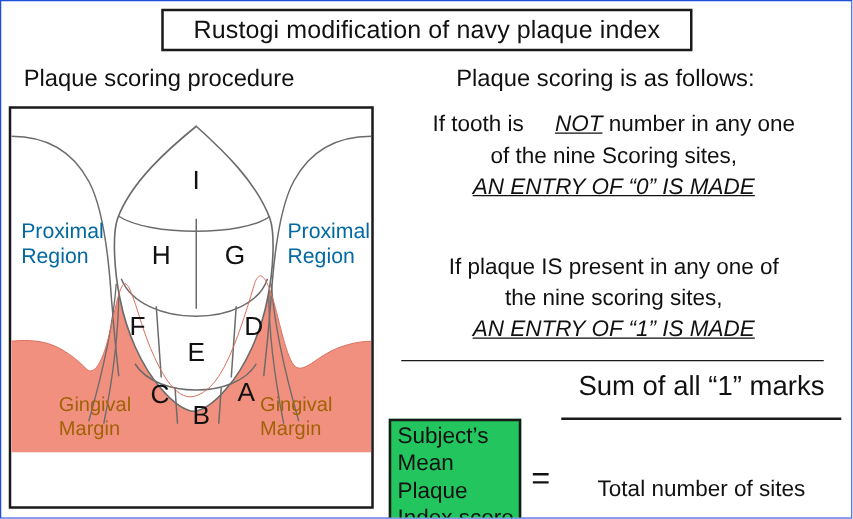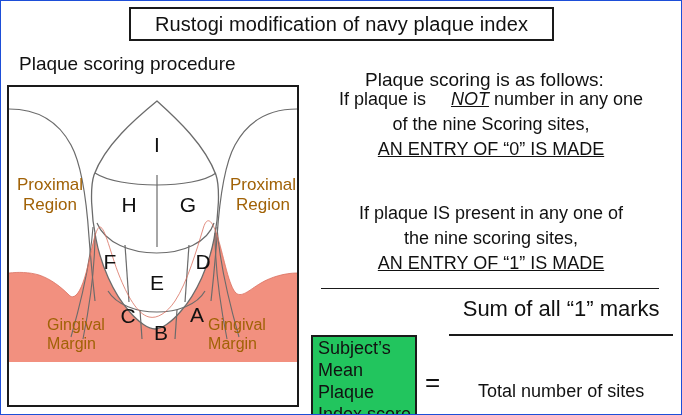--- a/index.html
+++ b/index.html
@@ -39,21 +39,21 @@
     white-space: nowrap;
   }
 
   
   .col-heading {
     position: absolute;
     font-size: 19px;
     white-space: nowrap;
   }
   #heading-left  { left: 18px;  top: 52px; }
-  #heading-right { left: 364px; top: 68px; }
+  #heading-right { left: 364px; top: 52px; }
 
   
   #diagram-panel {
     position: absolute;
     left: 6px;
     top: 84px;
     width: 292px;
     height: 322px;
     border: 2px solid #1a1a1a;
     box-sizing: border-box;
@@ -67,22 +67,21 @@
     position: absolute;
     font-size: 21px;
     color: #111;
     transform: translate(-50%, -50%);
     pointer-events: none;
   }
   .region-label {
     position: absolute;
     font-size: 17px;
     line-height: 20px;
-    text-align: center;
-    color: #a16207;
+    color: #0369a1;
     transform: translate(-50%, -50%);
   }
   .gingiva-label {
     position: absolute;
     font-size: 16px;
     line-height: 19px;
     text-align: left;
     color: #a16207;
     transform: translate(-50%, -50%);
   }
@@ -117,20 +116,21 @@
     width: 368px;
     text-align: center;
     font-size: 18px;
     line-height: 25px;
   }
   #para-0 { top: 2px; }
   #para-1 { top: 116px; }
   .para u { text-decoration: underline; }
   .para .ital { font-style: italic; margin-left: 20px; }
   .emph-line {
+    font-style: italic;
     text-decoration: underline;
     white-space: nowrap;
   }
 
   #divider {
     position: absolute;
     left: 14px;
     top: 203px;
     width: 338px;
     height: 0;
@@ -281,21 +281,21 @@
     <div class="gingiva-label" style="left:228px; top:247px;">
       <div>Gingival</div>
       <div>Margin</div>
     </div>
 
   </div>
 
   <div id="text-panel">
 
     <div class="para" id="para-0">
-      <div><span>If plaque is </span><u class="ital">NOT</u><span> number in any one</span></div>
+      <div><span>If tooth is </span><u class="ital">NOT</u><span> number in any one</span></div>
       <div>of the nine Scoring sites,</div>
       <div class="emph-line">AN ENTRY OF “0” IS MADE</div>
     </div>
 
     <div class="para" id="para-1">
       <div>If plaque IS present in any one of</div>
       <div>the nine scoring sites,</div>
       <div class="emph-line">AN ENTRY OF “1” IS MADE</div>
     </div>
 

